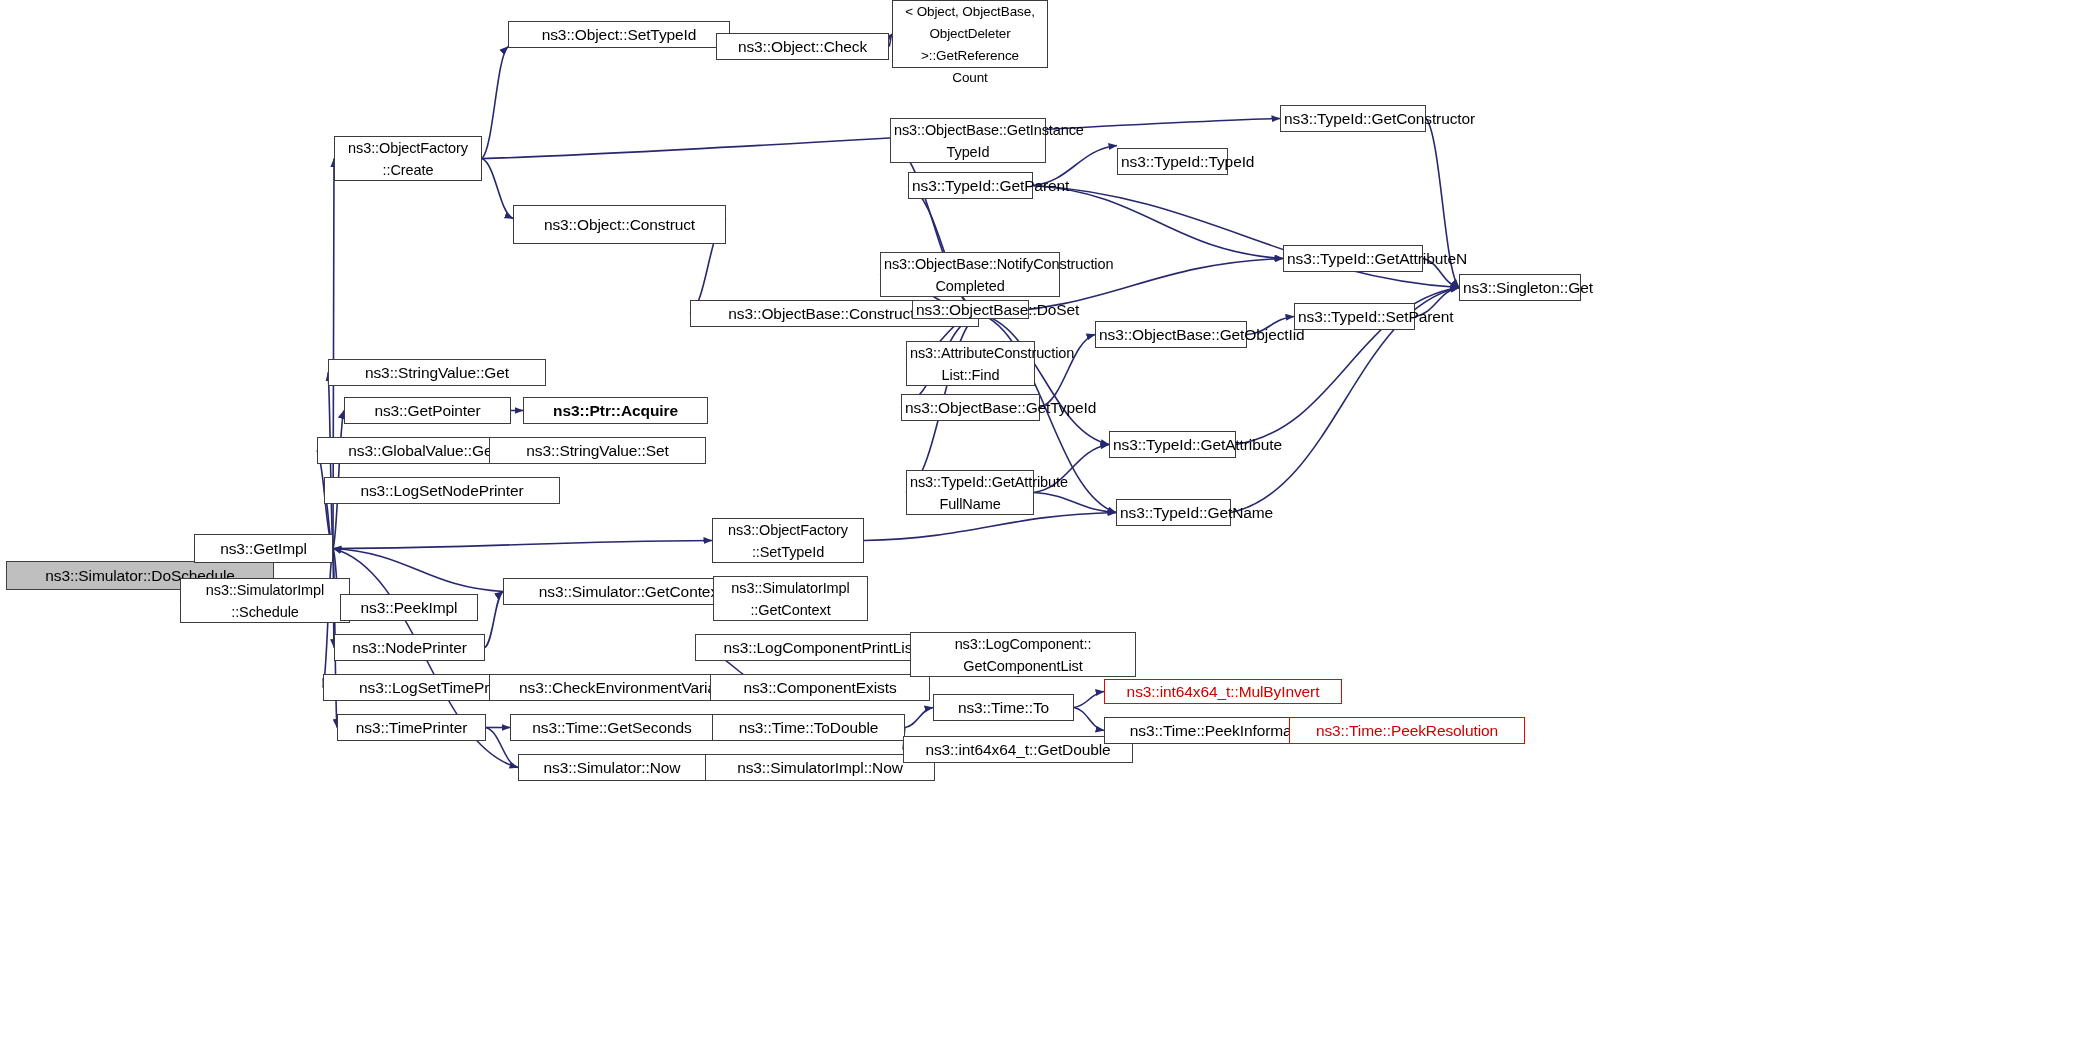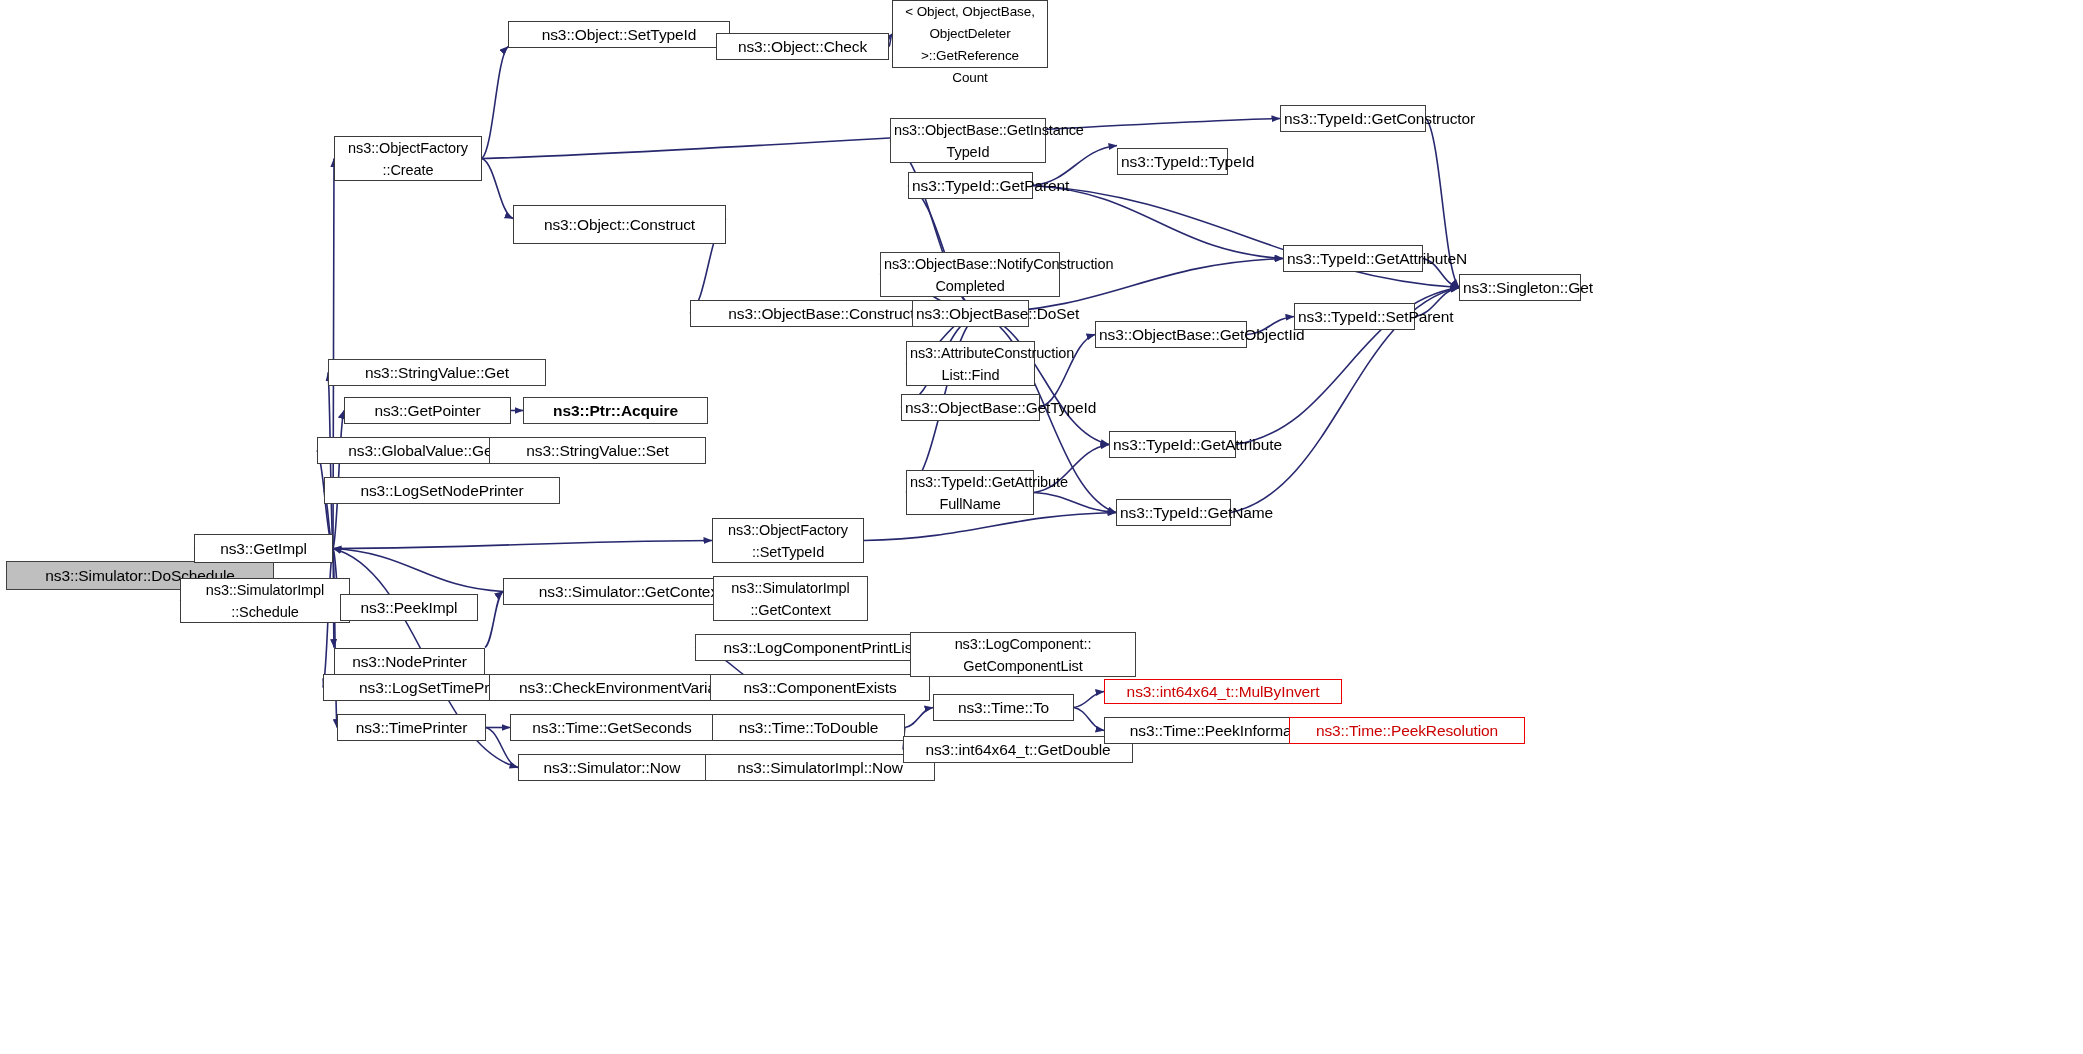--- a/index.html
+++ b/index.html
@@ -117,21 +117,21 @@
       <div class="node thick" style="left: 194px; top: 534px; width: 139px; height: 29px;"><span class="lbl">ns3::GetImpl</span></div>
       <div class="node thick" style="left: 180px; top: 578px; width: 170px; height: 45px; font-size: 14.5px;"><span class="lbl">ns3::SimulatorImpl
 ::Schedule</span></div>
       <div class="node" style="left: 328px; top: 359px; width: 218px; height: 27px;"><span class="lbl">ns3::StringValue::Get</span></div>
       <div class="node thick" style="left: 344px; top: 397px; width: 167px; height: 27px;"><span class="lbl">ns3::GetPointer</span></div>
       <div class="node thick" style="left: 317px; top: 437px; width: 249px; height: 27px;"><span class="lbl">ns3::GlobalValue::GetValue</span></div>
       <div class="node" style="left: 324px; top: 477px; width: 236px; height: 27px;"><span class="lbl">ns3::LogSetNodePrinter</span></div>
       <div class="node" style="left: 523px; top: 397px; width: 185px; height: 27px; font-weight: bold;"><span class="lbl">ns3::Ptr::Acquire</span></div>
       <div class="node" style="left: 489px; top: 437px; width: 217px; height: 27px;"><span class="lbl">ns3::StringValue::Set</span></div>
       <div class="node thick" style="left: 340px; top: 594px; width: 138px; height: 27px;"><span class="lbl">ns3::PeekImpl</span></div>
-      <div class="node thick" style="left: 334px; top: 634px; width: 151px; height: 27px; margin-top: 14px;"><span class="lbl">ns3::NodePrinter</span></div>
+      <div class="node thick" style="left: 334px; top: 634px; width: 151px; height: 27px;"><span class="lbl">ns3::NodePrinter</span></div>
       <div class="node thick" style="left: 323px; top: 674px; width: 232px; height: 27px;"><span class="lbl">ns3::LogSetTimePrinter</span></div>
       <div class="node thick" style="left: 337px; top: 714px; width: 149px; height: 27px;"><span class="lbl">ns3::TimePrinter</span></div>
       <div class="node thick" style="left: 503px; top: 578px; width: 255px; height: 27px;"><span class="lbl">ns3::Simulator::GetContext</span></div>
       <div class="node" style="left: 713px; top: 576px; width: 155px; height: 45px; font-size: 14.5px;"><span class="lbl">ns3::SimulatorImpl
 ::GetContext</span></div>
       <div class="node thick" style="left: 489px; top: 674px; width: 285px; height: 27px;"><span class="lbl">ns3::CheckEnvironmentVariables</span></div>
       <div class="node thick" style="left: 510px; top: 714px; width: 204px; height: 27px;"><span class="lbl">ns3::Time::GetSeconds</span></div>
       <div class="node thick" style="left: 518px; top: 754px; width: 188px; height: 27px;"><span class="lbl">ns3::Simulator::Now</span></div>
       <div class="node" style="left: 695px; top: 634px; width: 250px; height: 27px;"><span class="lbl">ns3::LogComponentPrintList</span></div>
       <div class="node" style="left: 710px; top: 674px; width: 220px; height: 27px;"><span class="lbl">ns3::ComponentExists</span></div>
@@ -155,21 +155,21 @@
  ObjectDeleter &gt;::GetReference
 Count</span></div>
       <div class="node thick" style="left: 513px; top: 205px; width: 213px; height: 39px;"><span class="lbl">ns3::Object::Construct</span></div>
       <div class="node thick" style="left: 690px; top: 300px; width: 289px; height: 27px;"><span class="lbl">ns3::ObjectBase::ConstructSelf</span></div>
       <div class="node" style="left: 890px; top: 118px; width: 156px; height: 45px; font-size: 14.5px;"><span class="lbl">ns3::ObjectBase::GetInstance
 TypeId</span></div>
       <div class="node thick" style="left: 908px; top: 172px; width: 125px; height: 27px;"><span class="lbl">ns3::TypeId::GetParent</span></div>
       <div class="node" style="left: 1117px; top: 148px; width: 111px; height: 27px;"><span class="lbl">ns3::TypeId::TypeId</span></div>
       <div class="node" style="left: 880px; top: 252px; width: 180px; height: 45px; font-size: 14.5px;"><span class="lbl">ns3::ObjectBase::NotifyConstruction
 Completed</span></div>
-      <div class="node" style="left: 912px; top: 300px; width: 117px; height: 27px; justify-content: center;"><span class="lbl">ns3::ObjectBase::DoSet</span></div>
+      <div class="node" style="left: 912px; top: 300px; width: 117px; height: 19px; justify-content: center;"><span class="lbl">ns3::ObjectBase::DoSet</span></div>
       <div class="node thick" style="left: 906px; top: 341px; width: 129px; height: 45px; font-size: 14.5px;"><span class="lbl">ns3::AttributeConstruction
 List::Find</span></div>
       <div class="node thick" style="left: 901px; top: 394px; width: 139px; height: 27px;"><span class="lbl">ns3::ObjectBase::GetTypeId</span></div>
       <div class="node thick" style="left: 1095px; top: 321px; width: 152px; height: 27px;"><span class="lbl">ns3::ObjectBase::GetObjectIid</span></div>
       <div class="node thick" style="left: 1109px; top: 431px; width: 127px; height: 27px;"><span class="lbl">ns3::TypeId::GetAttribute</span></div>
       <div class="node thick" style="left: 906px; top: 470px; width: 128px; height: 45px; font-size: 14.5px;"><span class="lbl">ns3::TypeId::GetAttribute
 FullName</span></div>
       <div class="node thick" style="left: 1116px; top: 499px; width: 115px; height: 27px;"><span class="lbl">ns3::TypeId::GetName</span></div>
       <div class="node thick" style="left: 1294px; top: 303px; width: 121px; height: 27px;"><span class="lbl">ns3::TypeId::SetParent</span></div>
       <div class="node thick" style="left: 1283px; top: 245px; width: 140px; height: 27px;"><span class="lbl">ns3::TypeId::GetAttributeN</span></div>

